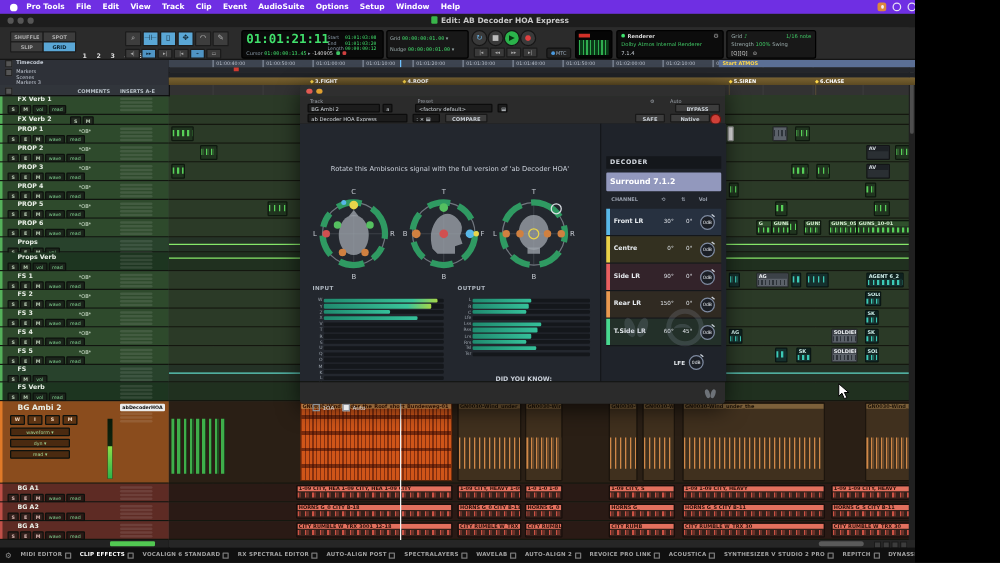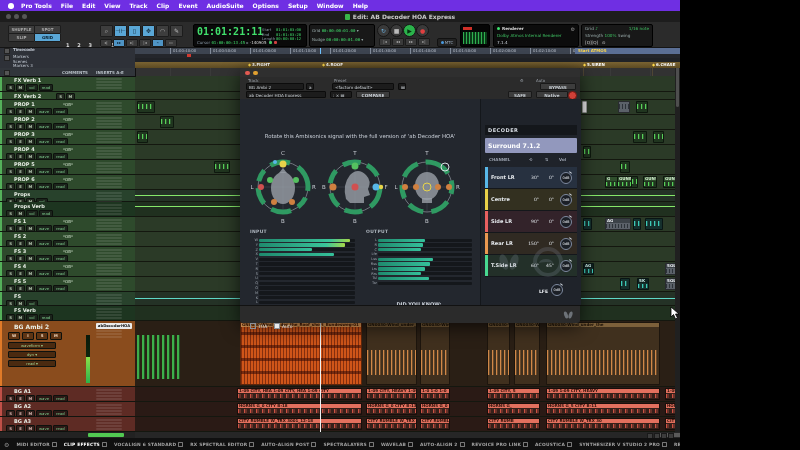--- a/index.html
+++ b/index.html
@@ -1,16 +1,16 @@
 <!DOCTYPE html>
 <html><head>
 <meta charset="utf-8">
 <style>
   html,body{margin:0;padding:0;background:#000;}
-  #app{position:relative;width:680px;height:450px;overflow:hidden;background:#343434;
+  #app{position:relative;width:732px;height:450px;overflow:hidden;background:#343434;
        font-family:"DejaVu Sans",sans-serif;-webkit-font-smoothing:antialiased;cursor:default;}
   .abs{position:absolute;}
   
   #menubar{position:absolute;left:0;top:0;width:800px;height:11px;background:#6f2fe3;color:#fff;
            font-size:6px;font-weight:bold;display:flex;align-items:center;z-index:40;}
   .apple{width:6px;height:6px;border-radius:50% 50% 45% 45%;background:#fff;margin:0 7px 0 8px;}
   .mitem{margin-right:9px;white-space:nowrap;}
   .mitem:first-child{font-weight:bold;}
   #menu-status{margin-left:auto;display:flex;align-items:center;gap:5px;padding-right:6px;}
   .sicon{width:7px;height:7px;border-radius:2px;position:relative;opacity:.9;}

